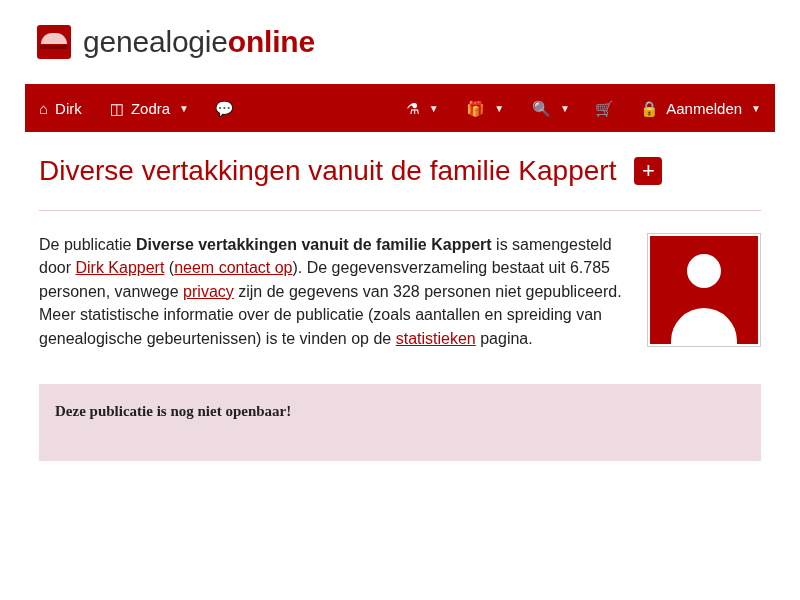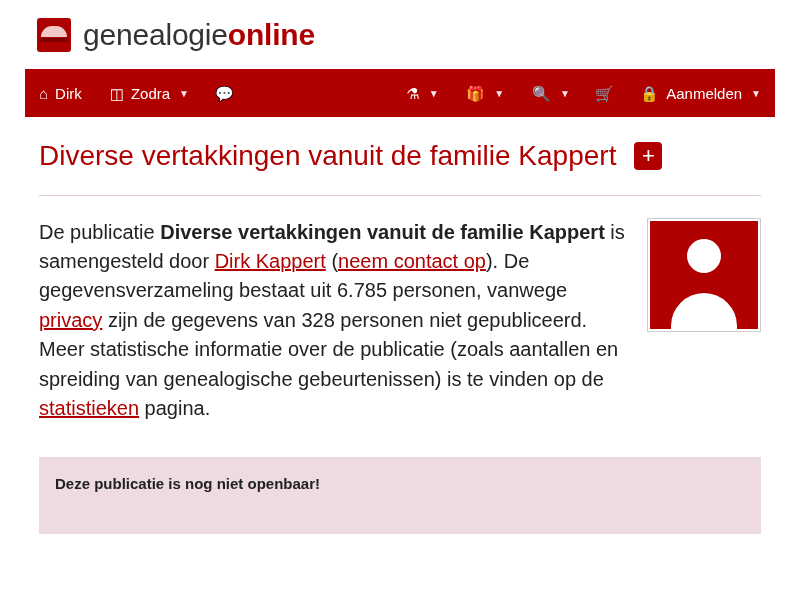--- a/index.html
+++ b/index.html
@@ -15,21 +15,21 @@
     position: relative;
   }
   .page {
     width: 750px;
     margin: 0 auto;
     position: relative;
   }
 
   
   .brand-bar {
-    height: 69px;
+    height: 84px;
     display: flex;
     align-items: center;
     padding-left: 12px;
   }
   .logo-box {
     width: 34px;
     height: 34px;
     background: #ad0000;
     border-radius: 3px;
     position: relative;
@@ -138,21 +138,21 @@
     margin: 22px 14px 0 14px;
   }
 
   
   .intro {
     display: flex;
     padding: 22px 14px 0 14px;
     gap: 18px;
   }
   .intro-text {
-    font-size: 20px;
+    font-size: 16px;
     color: #222222;
     line-height: 1.47;
     flex: 1;
   }
   .intro-text a {
     color: #b00000;
     text-decoration: underline;
   }
   .intro-text b { font-weight: bold; }
 
@@ -199,20 +199,21 @@
     margin: 34px 14px 0 14px;
     background: #eedbe2;
     padding: 16px 16px 18px 16px;
     color: #222222;
     font-size: 15px;
     line-height: 1.5;
   }
   .notice-title {
     font-weight: bold;
     margin-bottom: 20px;
+    font-family: Liberation Serif, serif;
   }
 
   
   .section-heading {
     margin: 44px 14px 0 14px;
     font-size: 23px;
     color: #b00000;
     font-weight: normal;
   }
 </style>

